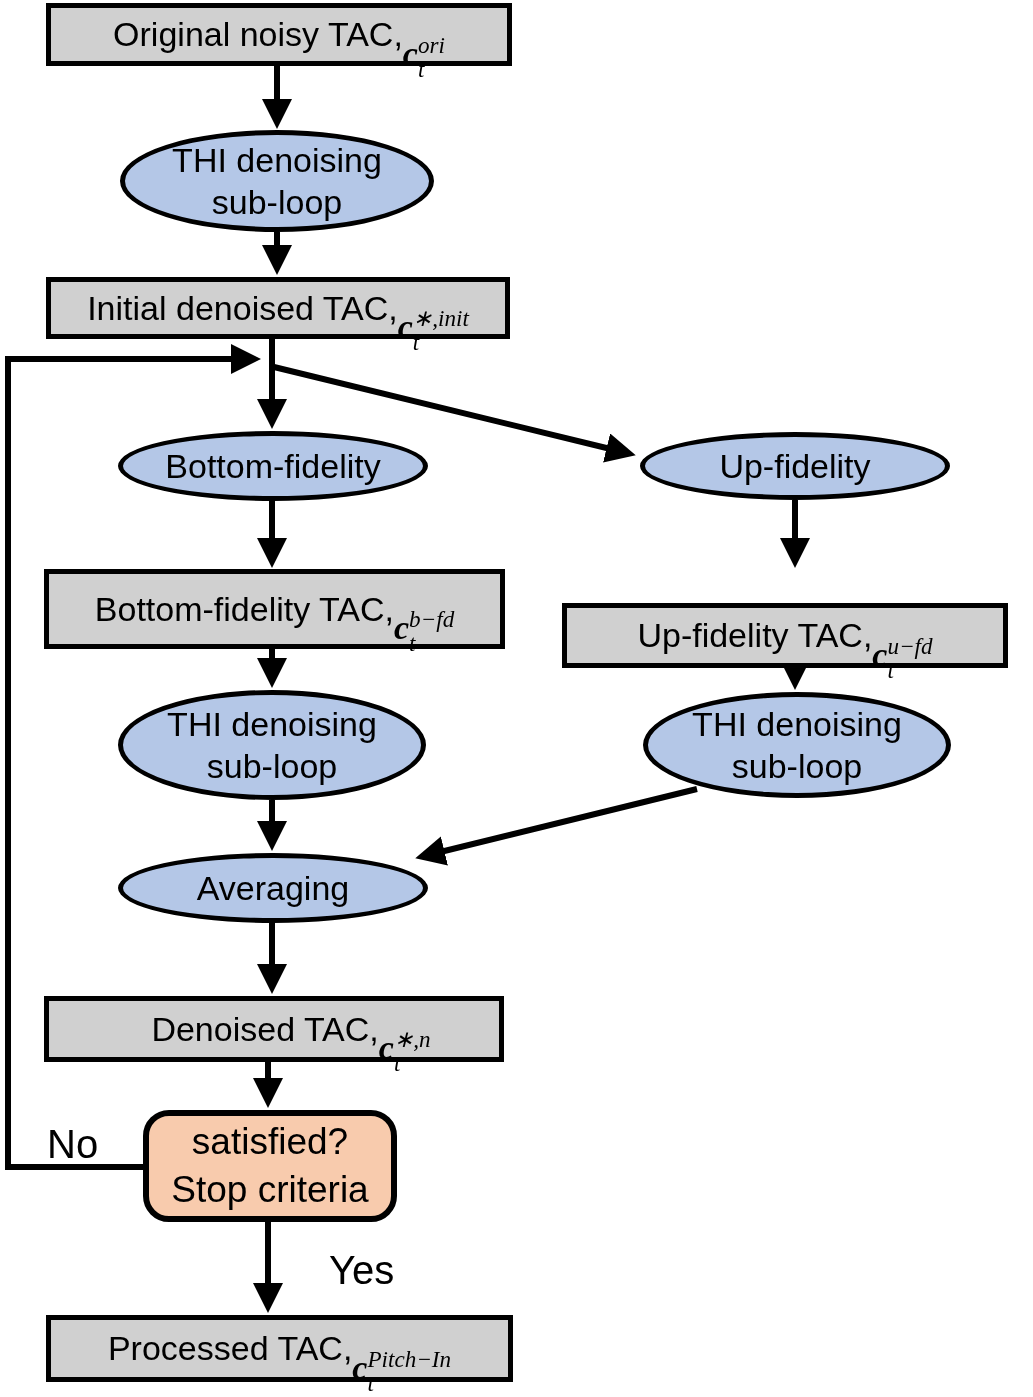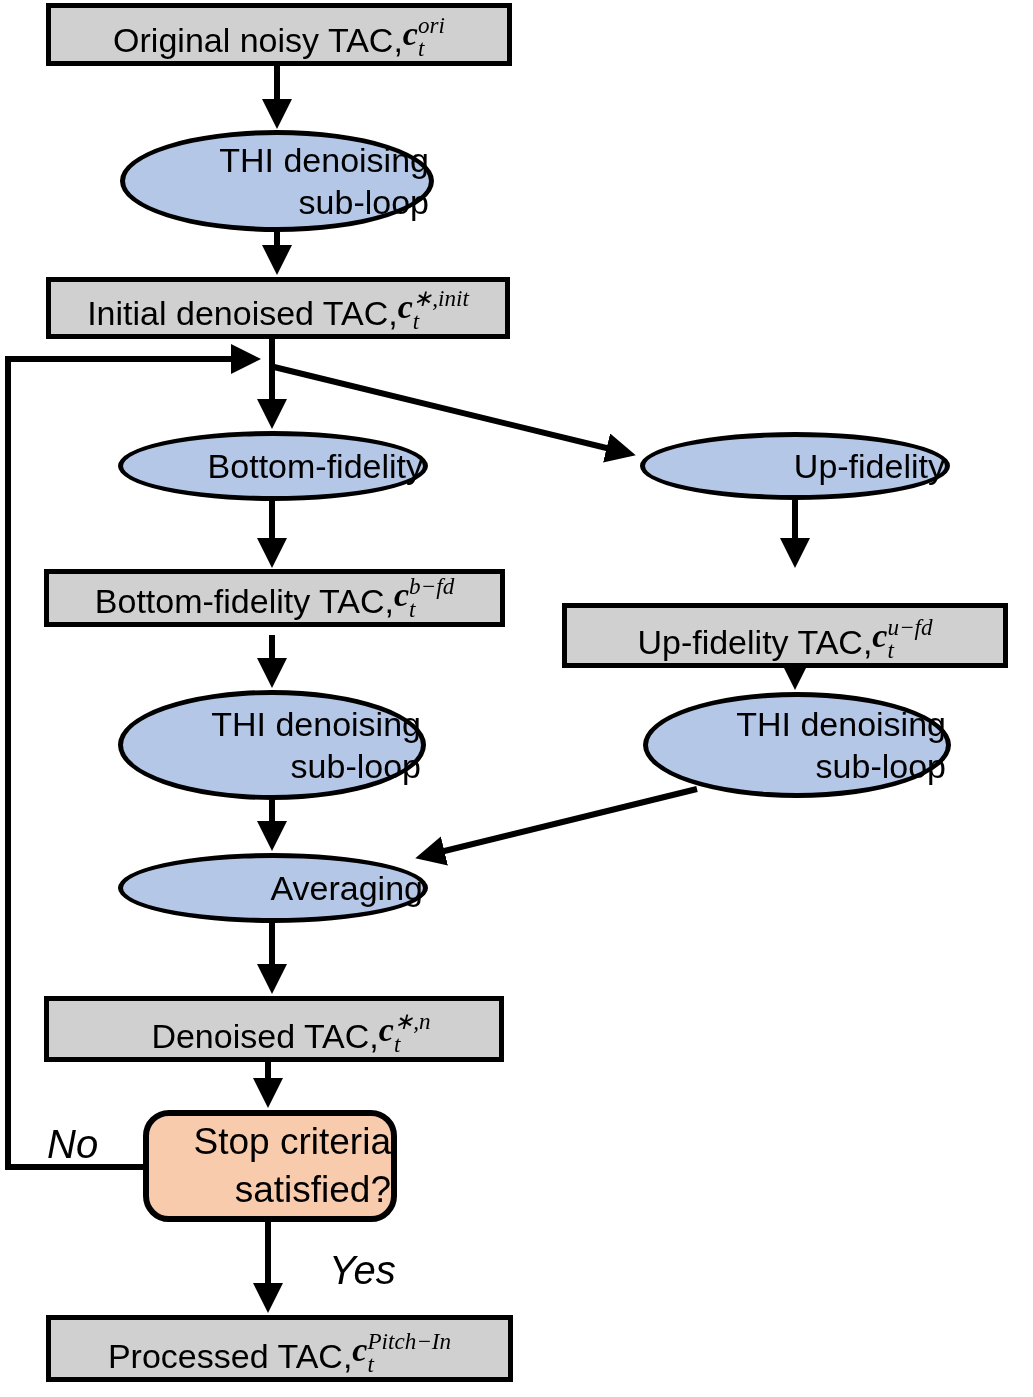--- a/index.html
+++ b/index.html
@@ -7,21 +7,21 @@
     position:relative;
     width:1033px;height:1397px;
     background:#ffffff;
     font-family:"Liberation Sans",sans-serif;
     overflow:hidden;
   }
   #edges{position:absolute;left:0;top:0;width:1033px;height:1397px;}
   .node{
     position:absolute;
     display:flex;flex-direction:column;
-    align-items:flex-end;justify-content:center;
+    align-items:center;justify-content:center;
     text-align:center;
     color:#000;
     box-sizing:border-box;
     font-size:34px;
     line-height:1.25;
     white-space:nowrap;
   }
   .box{
     background:var(--box-fill,#d0d0d0);
     border:5px solid var(--line,#000);
@@ -49,21 +49,20 @@
     vertical-align:-0.5em;
     line-height:1.02;
     font-size:0.68em;
     text-align:left;
     font-weight:normal;
     margin-top:46px;
   }
   .msup,.msub{display:block;}
   .edge-label{
     position:absolute;
-    font-style:italic;
     font-size:40px;
     color:#000;
     white-space:nowrap;
   }
 </style>
 </head>
 <body>
 
 <div id="canvas" style="--box-fill: #d0d0d0; --ellipse-fill: #b4c7e7; --decision-fill: #f8cbad; --line: #000000;">
 
@@ -107,21 +106,21 @@
   </div>
 
   <div class="node ellipse" style="left:640px;top:432px;width:310px;height:68px;">
     <span>Up-fidelity</span>
   </div>
 
   <div class="node ellipse" style="left:118px;top:431px;width:310px;height:70px;">
     <span>Bottom-fidelity</span>
   </div>
 
-  <div class="node box" style="left:44px;top:569px;width:461px;height:58px;">
+  <div class="node box" style="left:44px;top:569px;width:461px;height:80px;">
     <span>Bottom-fidelity TAC,</span>
       <span class="math"><span class="mbase">c</span><span class="mstack"><span class="msup">b−fd</span><span class="msub">t</span></span></span>
   </div>
 
   <div class="node box" style="left:562px;top:603px;width:446px;height:65px;">
     <span>Up-fidelity TAC,</span>
       <span class="math"><span class="mbase">c</span><span class="mstack"><span class="msup">u−fd</span><span class="msub">t</span></span></span>
   </div>
 
   <div class="node ellipse" style="left:118px;top:690px;width:308px;height:110px;">
@@ -137,22 +136,22 @@
   <div class="node ellipse" style="left:118px;top:853px;width:310px;height:70px;">
     <span>Averaging</span>
   </div>
 
   <div class="node box" style="left:44px;top:996px;width:460px;height:66px;padding-left:34px;">
     <span>Denoised TAC,</span>
       <span class="math"><span class="mbase">c</span><span class="mstack"><span class="msup">∗,n</span><span class="msub">t</span></span></span>
   </div>
 
   <div class="node decision" style="left:143px;top:1110px;width:254px;height:112px;">
+    <span>satisfied?</span>
     <span>Stop criteria</span>
-    <span>satisfied?</span>
   </div>
 
   <div class="node box" style="left:46px;top:1315px;width:467px;height:67px;">
     <span>Processed TAC,</span>
       <span class="math"><span class="mbase">c</span><span class="mstack"><span class="msup">Pitch−In</span><span class="msub">t</span></span></span>
   </div>
 
   <div class="edge-label" style="left:47px;top:1122px;">No</div>
   <div class="edge-label" style="left:329px;top:1248px;">Yes</div>
 

